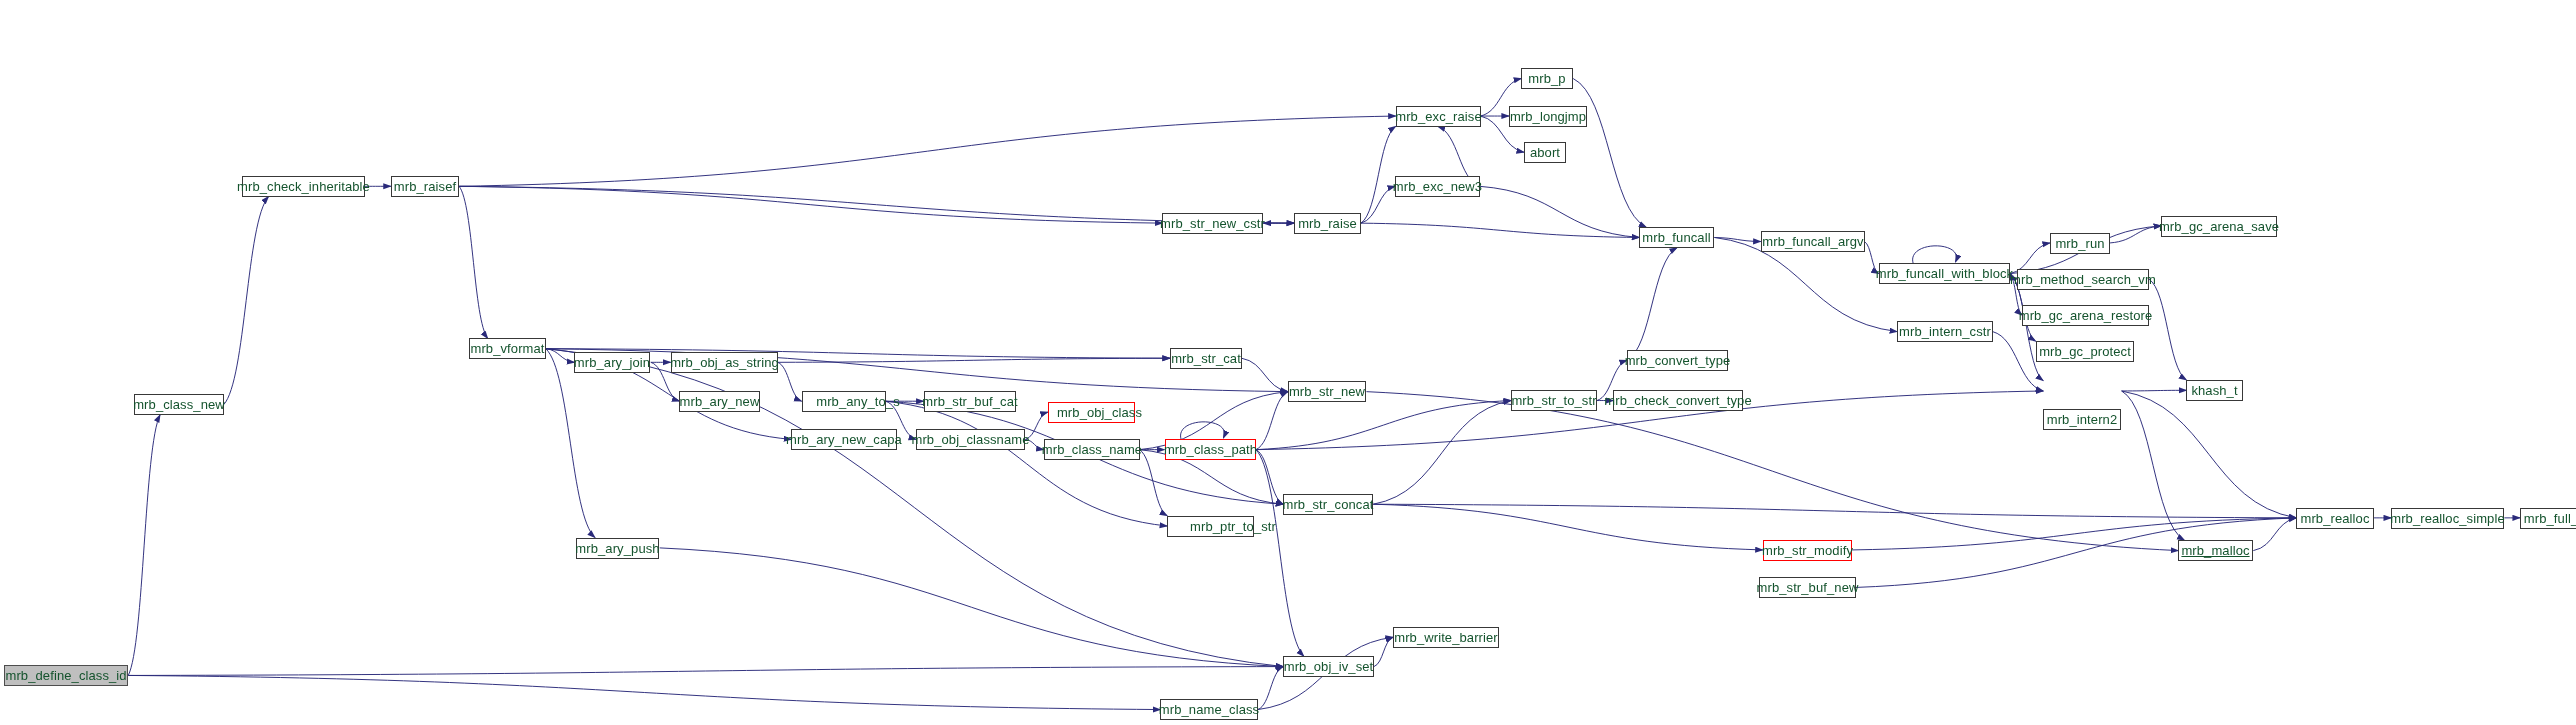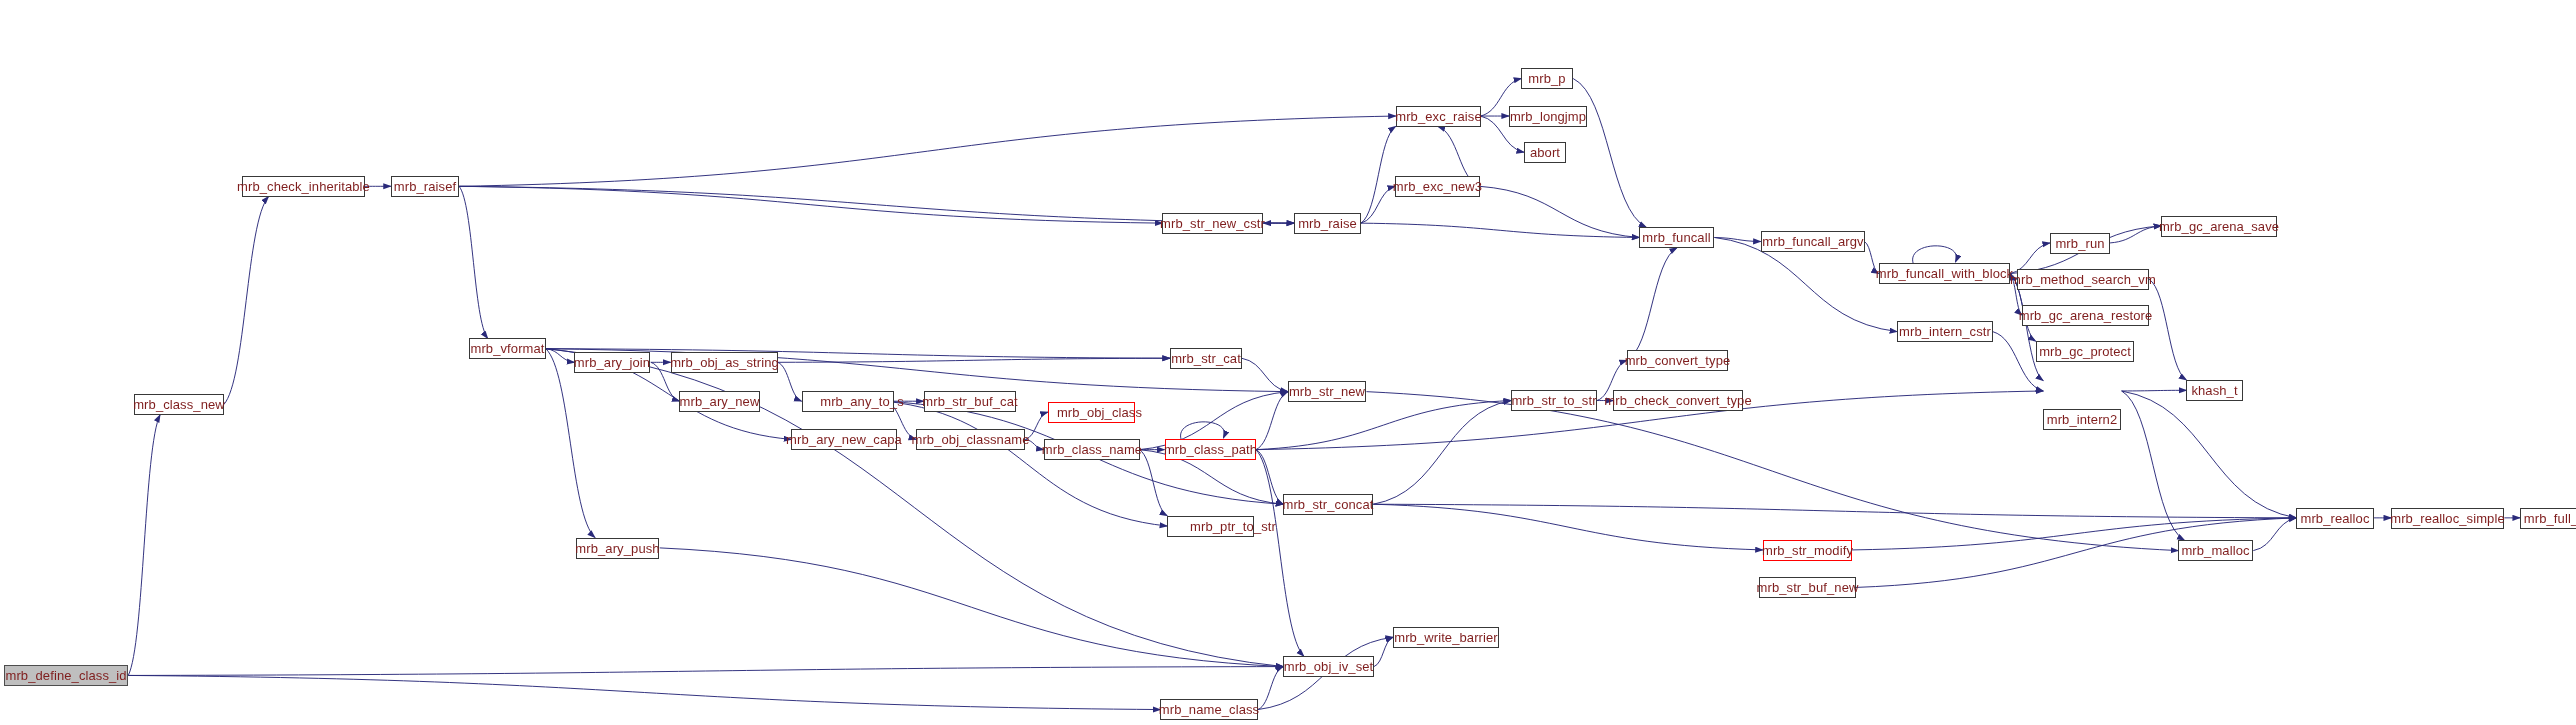--- a/index.html
+++ b/index.html
@@ -10,21 +10,21 @@
     background:#ffffff;
     font-family:"Liberation Sans", sans-serif;
     overflow:hidden;
   }
   svg.edges{position:absolute;left:0;top:0;width:2576px;height:726px;overflow:visible;}
   .node{
     position:absolute;
     box-sizing:border-box;
     border:1.4px solid #383838;
     background:#ffffff;
-    color:#7f1d1d;
+    color:#14532d;
     display:flex;
     align-items:center;
     justify-content:center;
     font-size:13px;
     line-height:1;
     white-space:nowrap;
     letter-spacing:0.1px;
     z-index:5;
   }
   .node.root{background:#bfbfbf;border-color:#4d4d4d;}
@@ -144,21 +144,21 @@
       </div>
       <div class="node" style="left: 671px; top: 352px; width: 107px; height: 20.5px;">
         <span>mrb_obj_as_string</span>
       </div>
       <div class="node" style="left: 679px; top: 391px; width: 81px; height: 20.5px;">
         <span>mrb_ary_new</span>
       </div>
       <div class="node" style="left: 791px; top: 429px; width: 106px; height: 20.5px;">
         <span>mrb_ary_new_capa</span>
       </div>
-      <div class="node" style="left: 802px; top: 391px; width: 92px; height: 20.5px; padding-left: 28px;">
+      <div class="node" style="left: 802px; top: 391px; width: 84px; height: 20.5px; padding-left: 28px;">
         <span>mrb_any_to_s</span>
       </div>
       <div class="node" style="left: 924px; top: 391px; width: 92px; height: 20.5px;">
         <span>mrb_str_buf_cat</span>
       </div>
       <div class="node" style="left: 916px; top: 429px; width: 109px; height: 20.5px;">
         <span>mrb_obj_classname</span>
       </div>
       <div class="node red" style="left: 1048px; top: 402px; width: 87px; height: 20.5px; padding-left: 16px;">
         <span>mrb_obj_class</span>
@@ -246,21 +246,21 @@
       </div>
       <div class="node" style="left: 2296px; top: 508px; width: 78px; height: 20.5px;">
         <span>mrb_realloc</span>
       </div>
       <div class="node" style="left: 2391px; top: 508px; width: 113px; height: 20.5px;">
         <span>mrb_realloc_simple</span>
       </div>
       <div class="node" style="left: 2520px; top: 508px; width: 76px; height: 20.5px;">
         <span>mrb_full_gc</span>
       </div>
-      <div class="node" style="left: 2178px; top: 540px; width: 75px; height: 20.5px;">
+      <div class="node" style="left: 2178px; top: 540px; width: 75px; height: 20.5px; text-decoration: underline;">
         <span>mrb_malloc</span>
       </div>
       <div class="node red" style="left: 1763px; top: 540px; width: 89px; height: 20.5px;">
         <span>mrb_str_modify</span>
       </div>
       <div class="node" style="left: 1759px; top: 577px; width: 97px; height: 20.5px;">
         <span>mrb_str_buf_new</span>
       </div>
       <div class="node" style="left: 1393px; top: 627px; width: 106px; height: 20.5px;">
         <span>mrb_write_barrier</span>

